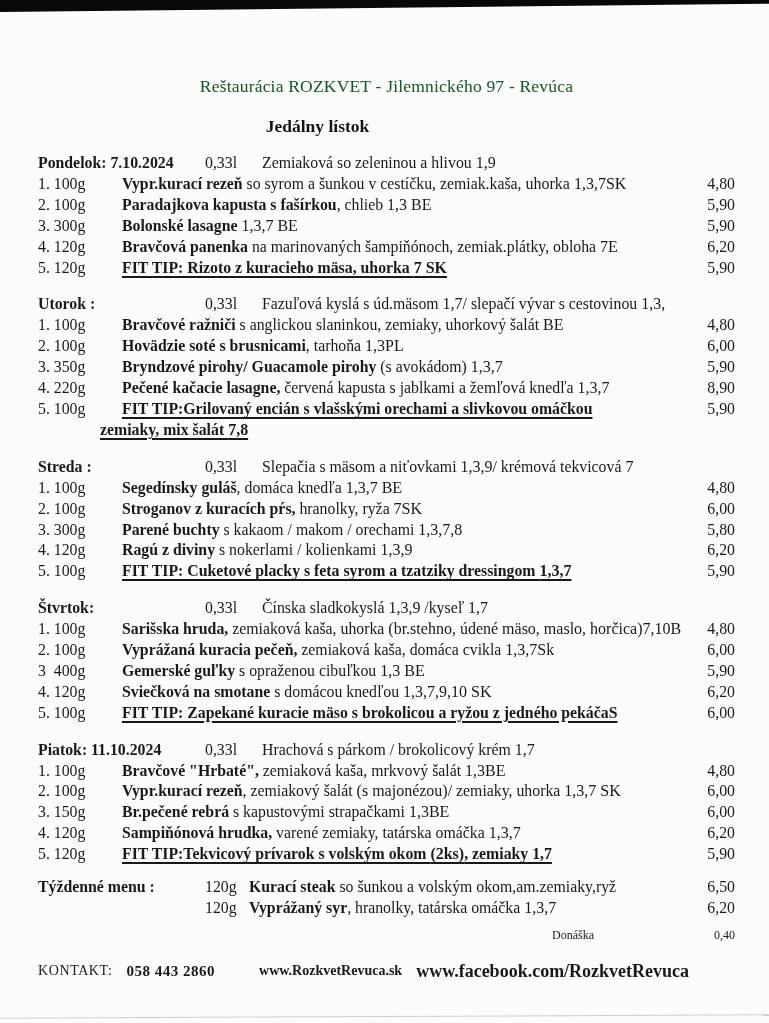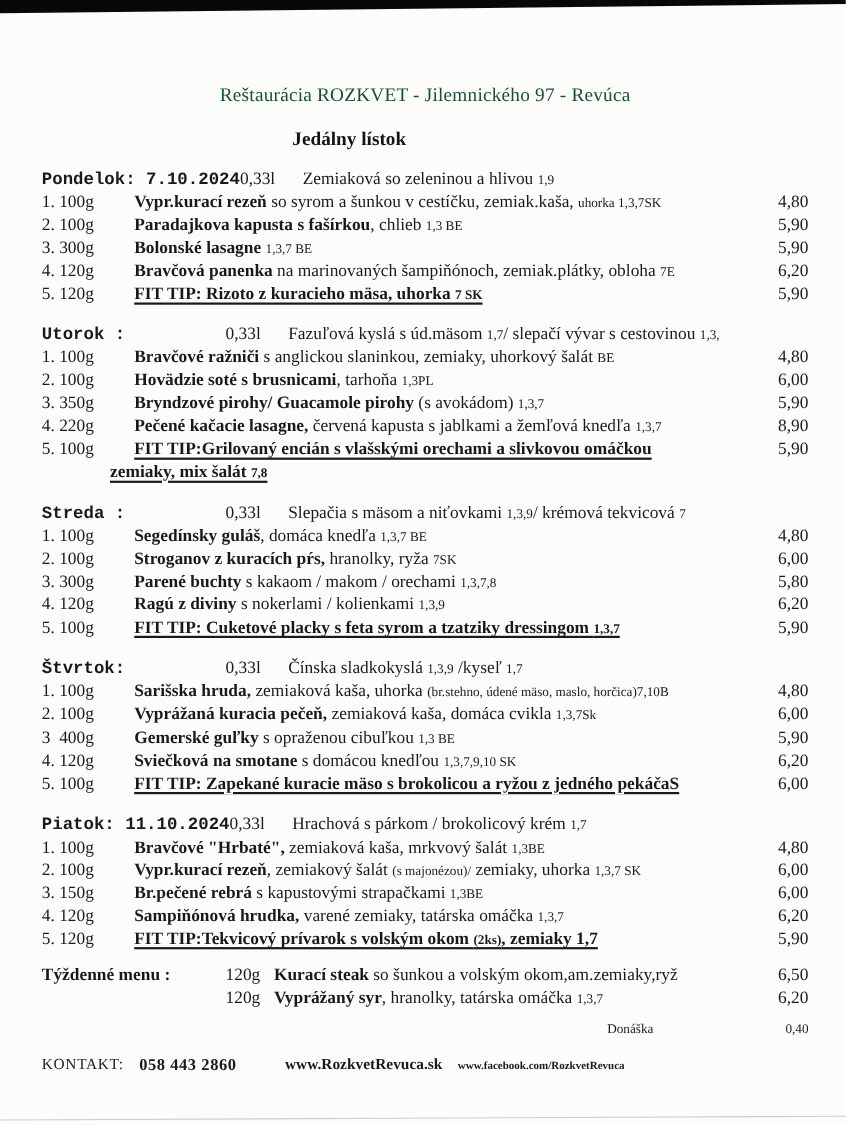--- a/index.html
+++ b/index.html
@@ -21,41 +21,41 @@
     text-align:center;font-size:17.5px;font-weight:normal;margin:0;
     letter-spacing:.2px;color:#14532d;
   }
   .subtitle{
     text-align:center;font-size:17.5px;font-weight:bold;margin:19px 0 0;
     position:relative;left:-69px;color:#141414;
   }
   .days{margin-top:6px;}
   .day{margin-top:16px;}
   .row{display:flex;align-items:baseline;line-height:20.9px;font-size:15.8px;}
-  .day-head .day-name{font-weight:bold;min-width:167px;white-space:pre;font-family:Liberation Mono, monospace;}
+  .day-head .day-name{font-weight:bold;min-width:167px;white-space:pre;}
   .vol{min-width:57px;}
   .soup{flex:1;white-space:nowrap;}
   .item .prefix{min-width:84px;white-space:pre;}
   .item .txt{flex:1;white-space:nowrap;overflow:visible;}
   .price{min-width:50px;text-align:right;}
   .cont-row .cont-indent{min-width:62px;}
-  .sm{font-size:12px;}
+  .sm{font-size:16px;}
   .b{font-weight:bold;}
   .u{text-decoration:underline;text-decoration-thickness:1.6px;text-underline-offset:3px;}
   .weekly{margin-top:12px;}
   .wk-lbl{font-weight:bold;min-width:167px;}
   .wk-prefix{min-width:44px;white-space:pre;}
   .delivery{display:flex;justify-content:flex-end;align-items:baseline;margin-top:6px;
     line-height:20.9px;font-size:12px;}
   .delivery .dlv-lbl{margin-right:91px;}
   .footer{display:flex;align-items:center;margin-top:15px;}
   .footer .k-lbl{font-size:14px;letter-spacing:.6px;}
   .footer .k-phone{font-weight:bold;font-size:15px;margin-left:14px;letter-spacing:.5px;}
   .footer .k-web{font-weight:bold;font-size:14px;margin-left:44px;}
-  .footer .k-fb{font-weight:bold;font-size:10px;margin-left:14px;}
+  .footer .k-fb{font-weight:bold;font-size:18px;margin-left:14px;}
 </style>
 </head>
 <body>
 
 <div class="top-strip"></div>
 
 <div class="page">
 
   <h1 class="title">Reštaurácia ROZKVET - Jilemnického 97 - Revúca</h1>
   <h2 class="subtitle">Jedálny lístok</h2>

